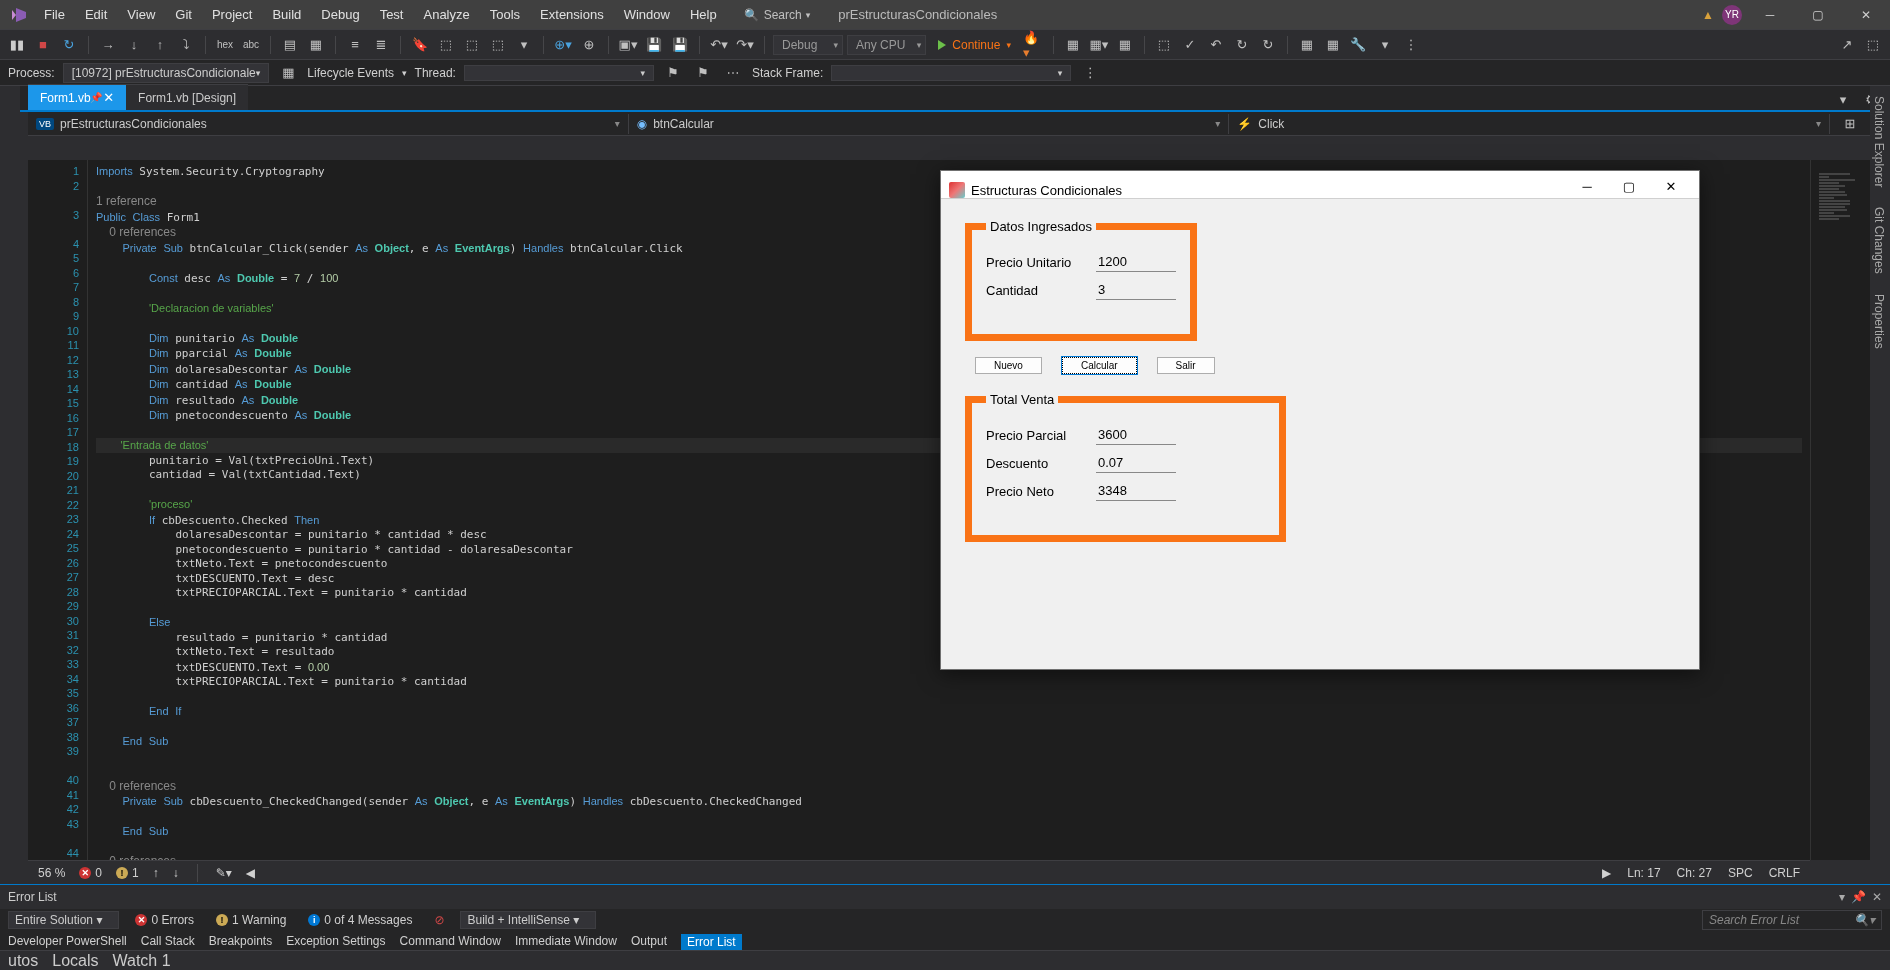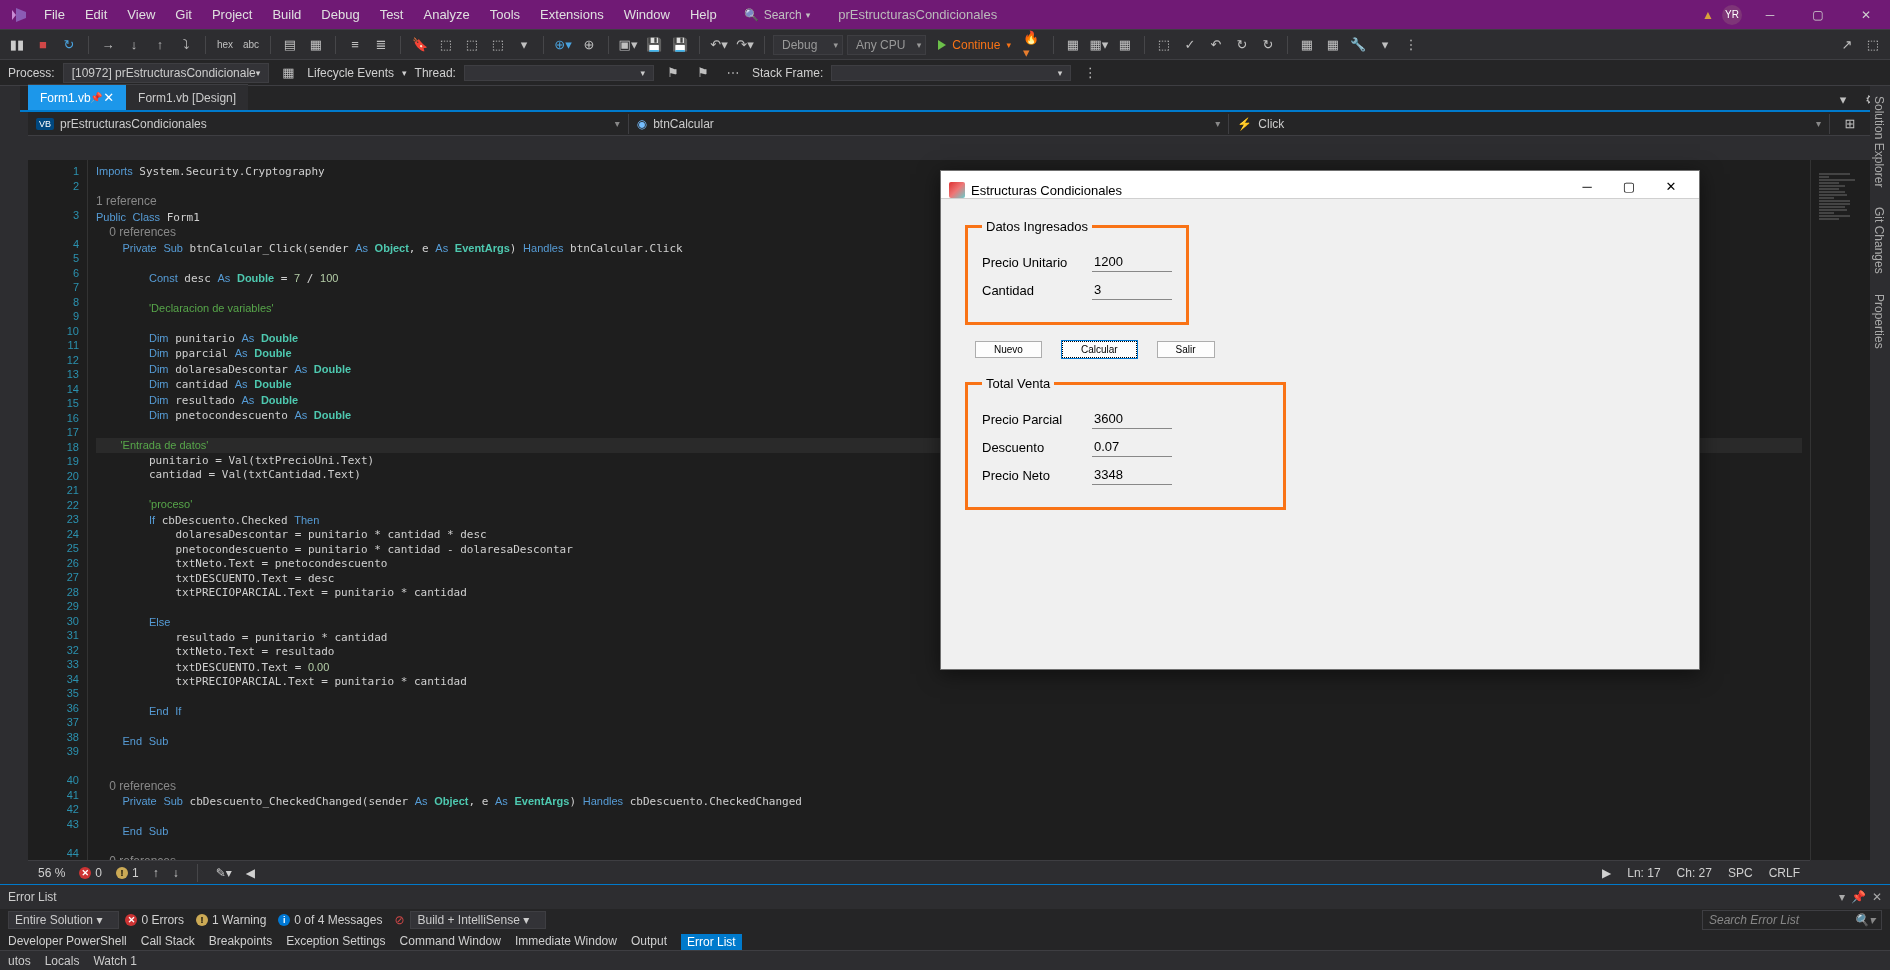--- a/index.html
+++ b/index.html
@@ -1,19 +1,19 @@
 <!DOCTYPE html>
 <html><head>
 <meta charset="utf-8">
 <style>
 * { margin:0; padding:0; box-sizing:border-box; font-family:"Segoe UI",Tahoma,sans-serif; }
 body { background:#2d2d30; color:#d0d0d0; font-size:12px; width:1890px; height:970px; overflow:hidden; position:relative; }
 
 
-.menubar { height:30px; background:#701a75; display:flex; align-items:center; padding:0 4px; border-bottom:1px solid #3e3e42; }
+.menubar { height:30px; background:#404040; display:flex; align-items:center; padding:0 4px; border-bottom:1px solid #3e3e42; }
 .menubar .logo { width:18px; height:18px; margin:0 6px; }
 .menubar .mitem { padding:4px 10px; color:#e0e0e0; cursor:default; font-size:13px; }
 .menubar .search { margin-left:10px; display:flex; align-items:center; color:#c0c0c0; gap:4px; padding:2px 8px; }
 .menubar .projname { margin-left:20px; color:#bbb; font-size:13px; }
 .menubar .rightctrls { margin-left:auto; display:flex; align-items:center; gap:8px; }
 .menubar .avatar { width:20px; height:20px; border-radius:50%; background:#7e3578; display:flex; align-items:center; justify-content:center; font-size:10px; color:#fff; }
 .winbtn { width:40px; height:28px; display:flex; align-items:center; justify-content:center; }
 
 
 .toolbar { height:30px; background:#2d2d30; display:flex; align-items:center; padding:0 6px; border-bottom:1px solid #3e3e42; gap:4px; }
@@ -75,36 +75,36 @@
 .err-icon { width:12px; height:12px; border-radius:50%; display:inline-flex; align-items:center; justify-content:center; font-size:9px; font-weight:bold; }
 .eicon-red { background:#c33; color:#fff; }
 .eicon-yel { background:#ca5; color:#000; }
 .eicon-blue { background:#0078d4; color:#fff; }
 
 
 .errorpanel { position:absolute; left:0; right:0; bottom:20px; height:66px; background:#252526; border-top:1px solid #007acc; }
 .errorpanel .hdr { height:24px; display:flex; align-items:center; padding:0 8px; font-size:12px; background:#2d2d30; }
 .errorpanel .hdr .title { color:#ccc; }
 .errorpanel .hdr .ctrls { margin-left:auto; display:flex; gap:6px; color:#aaa; }
-.errorpanel .filters { height:22px; display:flex; align-items:center; padding:0 8px; gap:0; font-size:12px; }
+.errorpanel .filters { height:22px; display:flex; align-items:center; padding:0 8px; gap:10px; font-size:12px; }
 .errorpanel .edrop { background:#333337; border:1px solid #3e3e42; padding:1px 16px 1px 6px; color:#ccc; position:relative; }
 .errorpanel .chip { display:flex; align-items:center; gap:4px; padding:1px 6px; }
 .errorpanel .searchbox { margin-left:auto; color:#888; font-style:italic; padding:2px 6px; border:1px solid #3e3e42; width:180px; display:flex; justify-content:space-between; }
 
 
-.bottomtabs { position:absolute; left:0; right:0; bottom:0; height:20px; background:#2d2d30; display:flex; align-items:center; padding:0 8px; gap:14px; font-size:12px; border-top:1px solid #3e3e42; color:#ccc; }
+.bottomtabs { position:absolute; left:0; right:0; bottom:0; height:20px; background:#2d2d30; display:flex; align-items:center; padding:0 8px; gap:14px; font-size:16px; border-top:1px solid #3e3e42; color:#ccc; }
 
 
 .appwin { position:absolute; left:940px; top:170px; width:760px; height:500px; background:#f0f0f0; border:1px solid #707070; box-shadow:0 4px 20px rgba(0,0,0,.5); color:#000; font-size:13px; }
 .appwin .titlebar { height:28px; display:flex; align-items:flex-end; padding:0 8px; background:#fff; border-bottom:1px solid #d0d0d0; gap:6px; }
 .appwin .titlebar .icon { width:16px; height:16px; background:linear-gradient(135deg,#d33,#e77,#6cc); border-radius:2px; }
 .appwin .titlebar .wctrls { margin-left:auto; display:flex; gap:2px; }
 .appwin .wctrl { width:40px; height:24px; display:flex; align-items:center; justify-content:center; font-size:13px; }
 .appwin .body { padding:20px 24px; }
-.appwin fieldset { border:3px solid #f97316; padding:10px 14px 14px 14px; margin-bottom:16px; font-size:13px; }
+.appwin fieldset { border:7px solid #f97316; padding:10px 14px 26px 14px; margin-bottom:16px; font-size:13px; }
 .appwin fieldset legend { padding:0 4px; }
 .appwin .row { display:flex; align-items:center; gap:10px; margin:8px 0; }
 .appwin .row label { width:100px; text-align:left; }
 .appwin .row input[type=text] { width:80px; border:none; border-bottom:1px solid #888; background:transparent; font-size:13px; padding:2px; }
 .appwin .chkrow { display:flex; align-items:center; gap:6px; margin:0 0 10px 200px; }
 .appwin .chkrow input { accent-color:#0078d4; width:15px; height:15px; }
 .appwin .btns { display:flex; gap:20px; margin:8px 0 18px 10px; }
 .appwin .btns button { padding:2px 18px; background:#fdfdfd; border:1px solid #adadad; font-size:10px; }
 .appwin .btns button.focus { border:1px dotted #000; outline:1px solid #0078d4; }
 .totgroup .row label { width:100px; }

